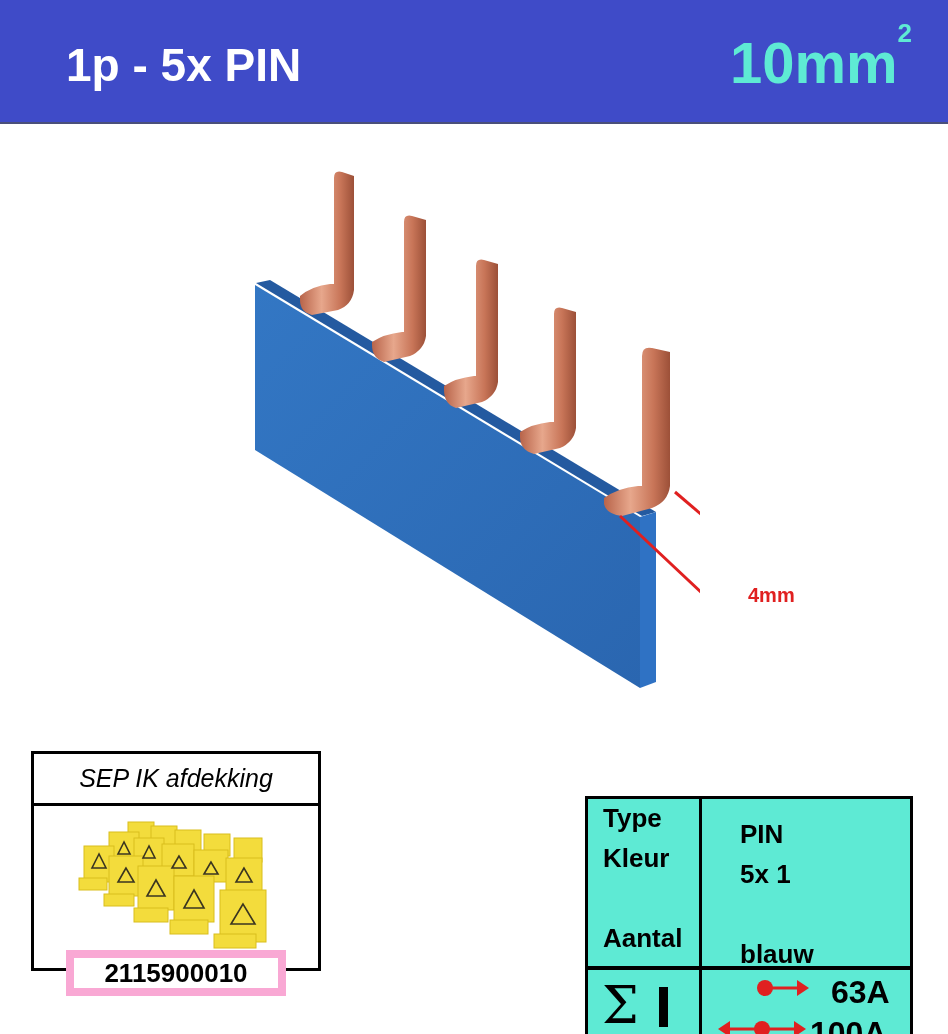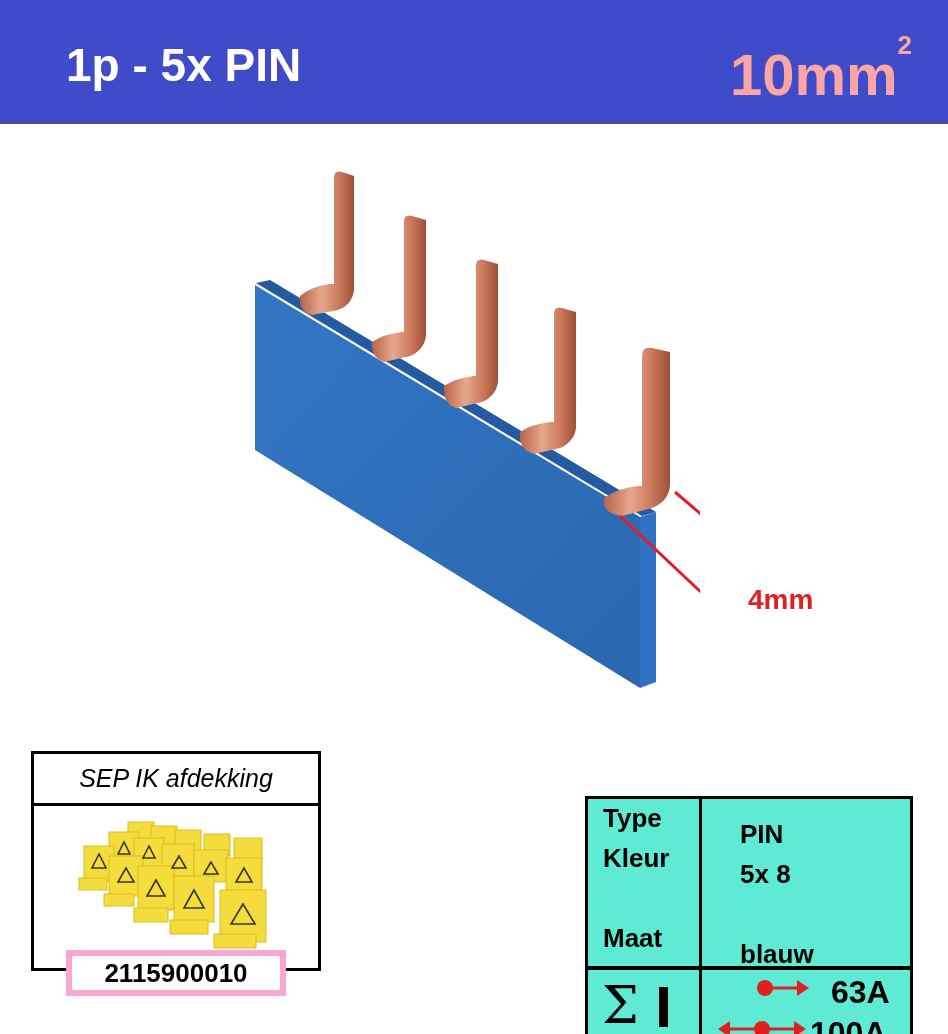--- a/index.html
+++ b/index.html
@@ -1,28 +1,28 @@
 <!DOCTYPE html>
 <html><head>
 <meta charset="utf-8">
 <style>
   html, body { margin:0; padding:0; }
   body { width:948px; height:1034px; background:#ffffff; position:relative; overflow:hidden; font-family:"Liberation Sans", sans-serif; }
   .header { position:absolute; left:0; top:0; width:948px; height:124px; background:#3f4bc8; border-bottom:2px solid #4a4f7a; box-sizing:border-box; }
   .header .title { position:absolute; left:66px; top:30px; color:#fff; font-weight:bold; font-size:46px; letter-spacing:0px; line-height:70px; }
-  .header .size { position:absolute; right:36px; top:40px; color:#fca5a5; font-weight:bold; font-size:58px; line-height:70px; }
+  .header .size { position:absolute; right:36px; top:28px; color:#5eead4; font-weight:bold; font-size:58px; line-height:70px; }
   .header .size sup { font-size:26px; position:relative; top:-8px; vertical-align:top; line-height:26px; }
 
   .product { position:absolute; left:240px; top:160px; width:460px; height:540px; }
-  .dim-label { position:absolute; left:748px; top:584px; color:#e02020; font-weight:bold; font-size:28px; }
+  .dim-label { position:absolute; left:748px; top:584px; color:#e02020; font-weight:bold; font-size:20px; }
 
   .cover-box { position:absolute; left:31px; top:751px; width:290px; height:220px; border:3px solid #000; box-sizing:border-box; background:#fff; }
   .cover-title { height:52px; border-bottom:3px solid #000; box-sizing:border-box; display:flex; align-items:center; justify-content:center; font-style:italic; font-size:25px; color:#000; }
   .cover-img { position:absolute; left:0; top:52px; width:284px; height:144px; }
-  .code-box { position:absolute; left:66px; top:950px; width:220px; height:46px; border:6px solid #f9a8d4; box-sizing:border-box; background:#fff; display:flex; align-items:center; justify-content:center; font-weight:bold; font-size:26px; color:#000; }
+  .code-box { position:absolute; left:66px; top:950px; width:220px; height:46px; border:8px solid #f9a8d4; box-sizing:border-box; background:#fff; display:flex; align-items:center; justify-content:center; font-weight:bold; font-size:26px; color:#000; }
 
   .spec { position:absolute; left:585px; top:750px; width:328px; height:253px; border:3px solid #000; box-sizing:border-box; background:#5eead4;margin-top:46px; }
   .spec .vdiv { position:absolute; left:111px; top:0; width:3px; height:100%; background:#000; }
   .spec .hdiv { position:absolute; left:0; top:167px; width:100%; height:4px; background:#000; }
   .spec .row { position:absolute; left:0; width:100%; height:40px; font-weight:bold; font-size:26px; color:#000; }
   .spec .row .k { position:absolute; left:15px; top:0; }
   .spec .row .v { position:absolute; left:152px; top:16px; }
   .sigma { position:absolute; left:14px; top:176px; font-family:"DejaVu Serif", serif; font-size:52px; color:#000; line-height:60px; }
   .sigma .bar { display:inline-block; width:9px; height:40px; background:#000; margin-left:20px; vertical-align:-4px; }
   .amp { position:absolute; font-weight:bold; font-size:32px; color:#000; }
@@ -120,24 +120,24 @@
 
 <div class="spec">
   <div class="vdiv"></div>
   <div class="hdiv"></div>
   <div class="row" style="top:4px">
     <span class="k">Type</span>
     <span class="v">PIN</span>
   </div>
   <div class="row" style="top:44px">
     <span class="k">Kleur</span>
-    <span class="v">5x 8</span>
+    <span class="v">5x 1</span>
   </div>
   <div class="row" style="top:124px">
-    <span class="k">Maat</span>
+    <span class="k">Aantal</span>
     <span class="v">blauw</span>
   </div>
 
   <div class="sigma"><span>Σ</span><span class="bar"></span></div>
 
   <svg style="position:absolute;left:165px;top:177px;" width="60" height="24" xmlns="http://www.w3.org/2000/svg">
     <circle cx="12" cy="12" r="8" fill="#e02020"></circle>
     <line x1="12" y1="12" x2="46" y2="12" stroke="#e02020" stroke-width="3"></line>
     <polygon points="44,4 56,12 44,20" fill="#e02020"></polygon>
   </svg>

